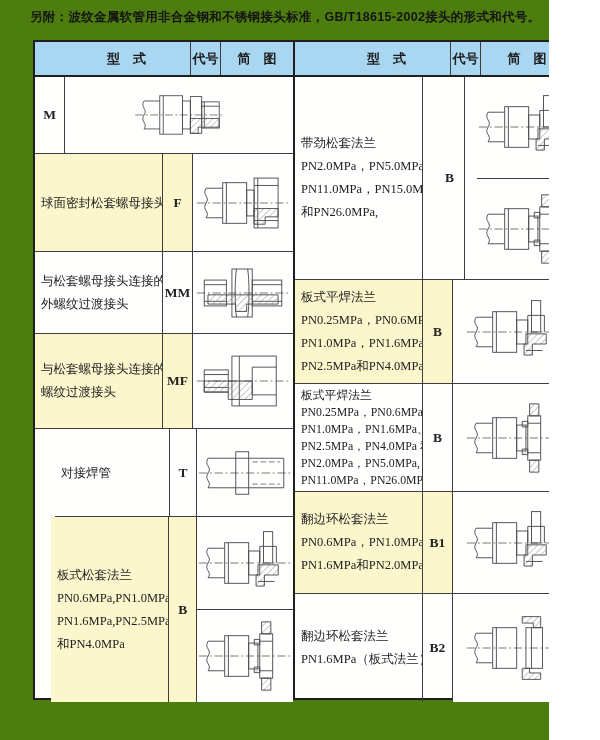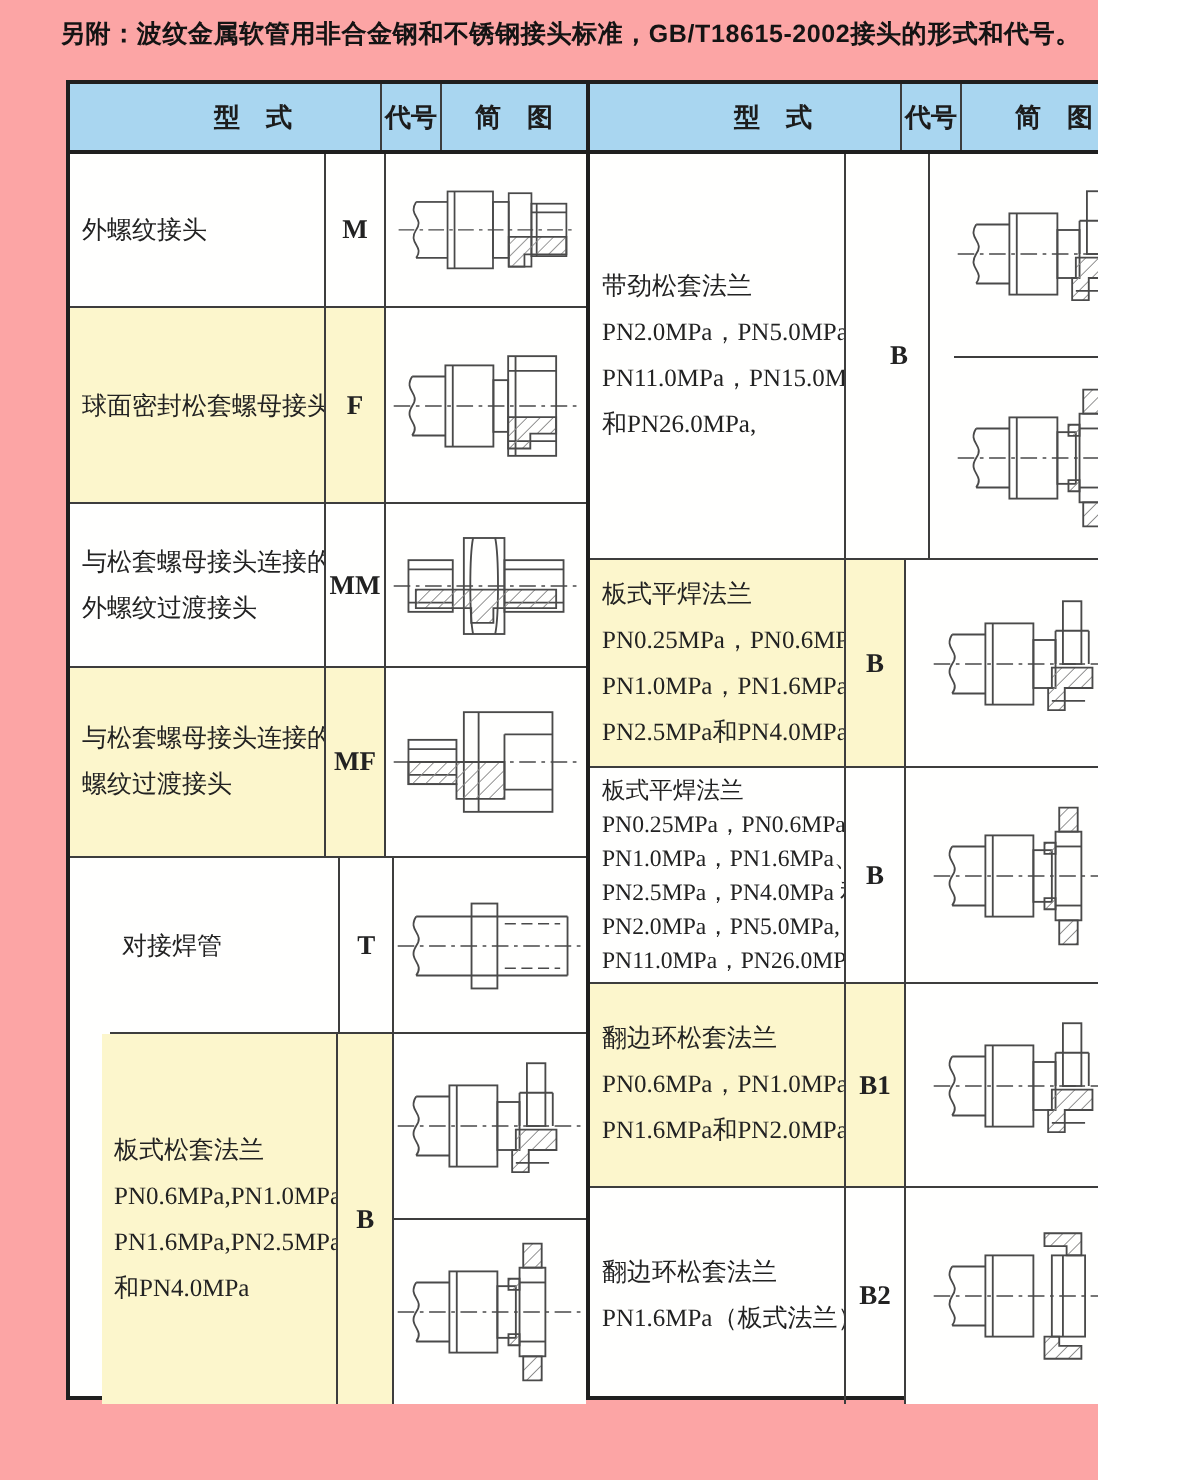--- a/index.html
+++ b/index.html
@@ -1,18 +1,18 @@
 <!DOCTYPE html>
 <html><head>
 <meta charset="utf-8">
 <style>
   html,body{margin:0;padding:0;}
   .page{
     position:relative; width:549px; height:740px;
-    background:#fca5a5;
+    background:#4d7c0f;
     font-family:"Liberation Sans", sans-serif;
     color:#1c1c1c; overflow:hidden;
   }
   .title{
     position:absolute; left:30px; top:9px; right:8px;
     font-size:12.5px; font-weight:bold; letter-spacing:0.3px;
     color:#141414;
   }
   .tbl{
     position:absolute; left:33px; top:40px; width:529px; height:660px;
@@ -60,21 +60,20 @@
 
   <div class="tbl">
     <div class="half left">
       <div class="hrow">
         <div class="hcell c-type">型　式</div>
         <div class="hcell c-code">代号</div>
         <div class="hcell c-diag">简　图</div>
       </div>
       <div id="left-rows">
           <div class="row" style="height: 77px;">
-            <div class="c-type type-cell" style="line-height: 16px;">外螺纹接头</div>
             <div class="c-code code-cell">M</div>
             <div class="c-diag diag-cell">
               <div class="dcell">
                 <svg width="96" height="74" viewBox="0 0 104 80">
                   <defs>
                     <pattern id="hp" width="5" height="5" patternTransform="rotate(45)" patternUnits="userSpaceOnUse">
                       <line x1="0" y1="0" x2="0" y2="5" stroke="#8a8a8a" stroke-width="1"></line>
                     </pattern>
                   </defs>
                   <g fill="none" stroke="#4a4a4a" stroke-width="1">

